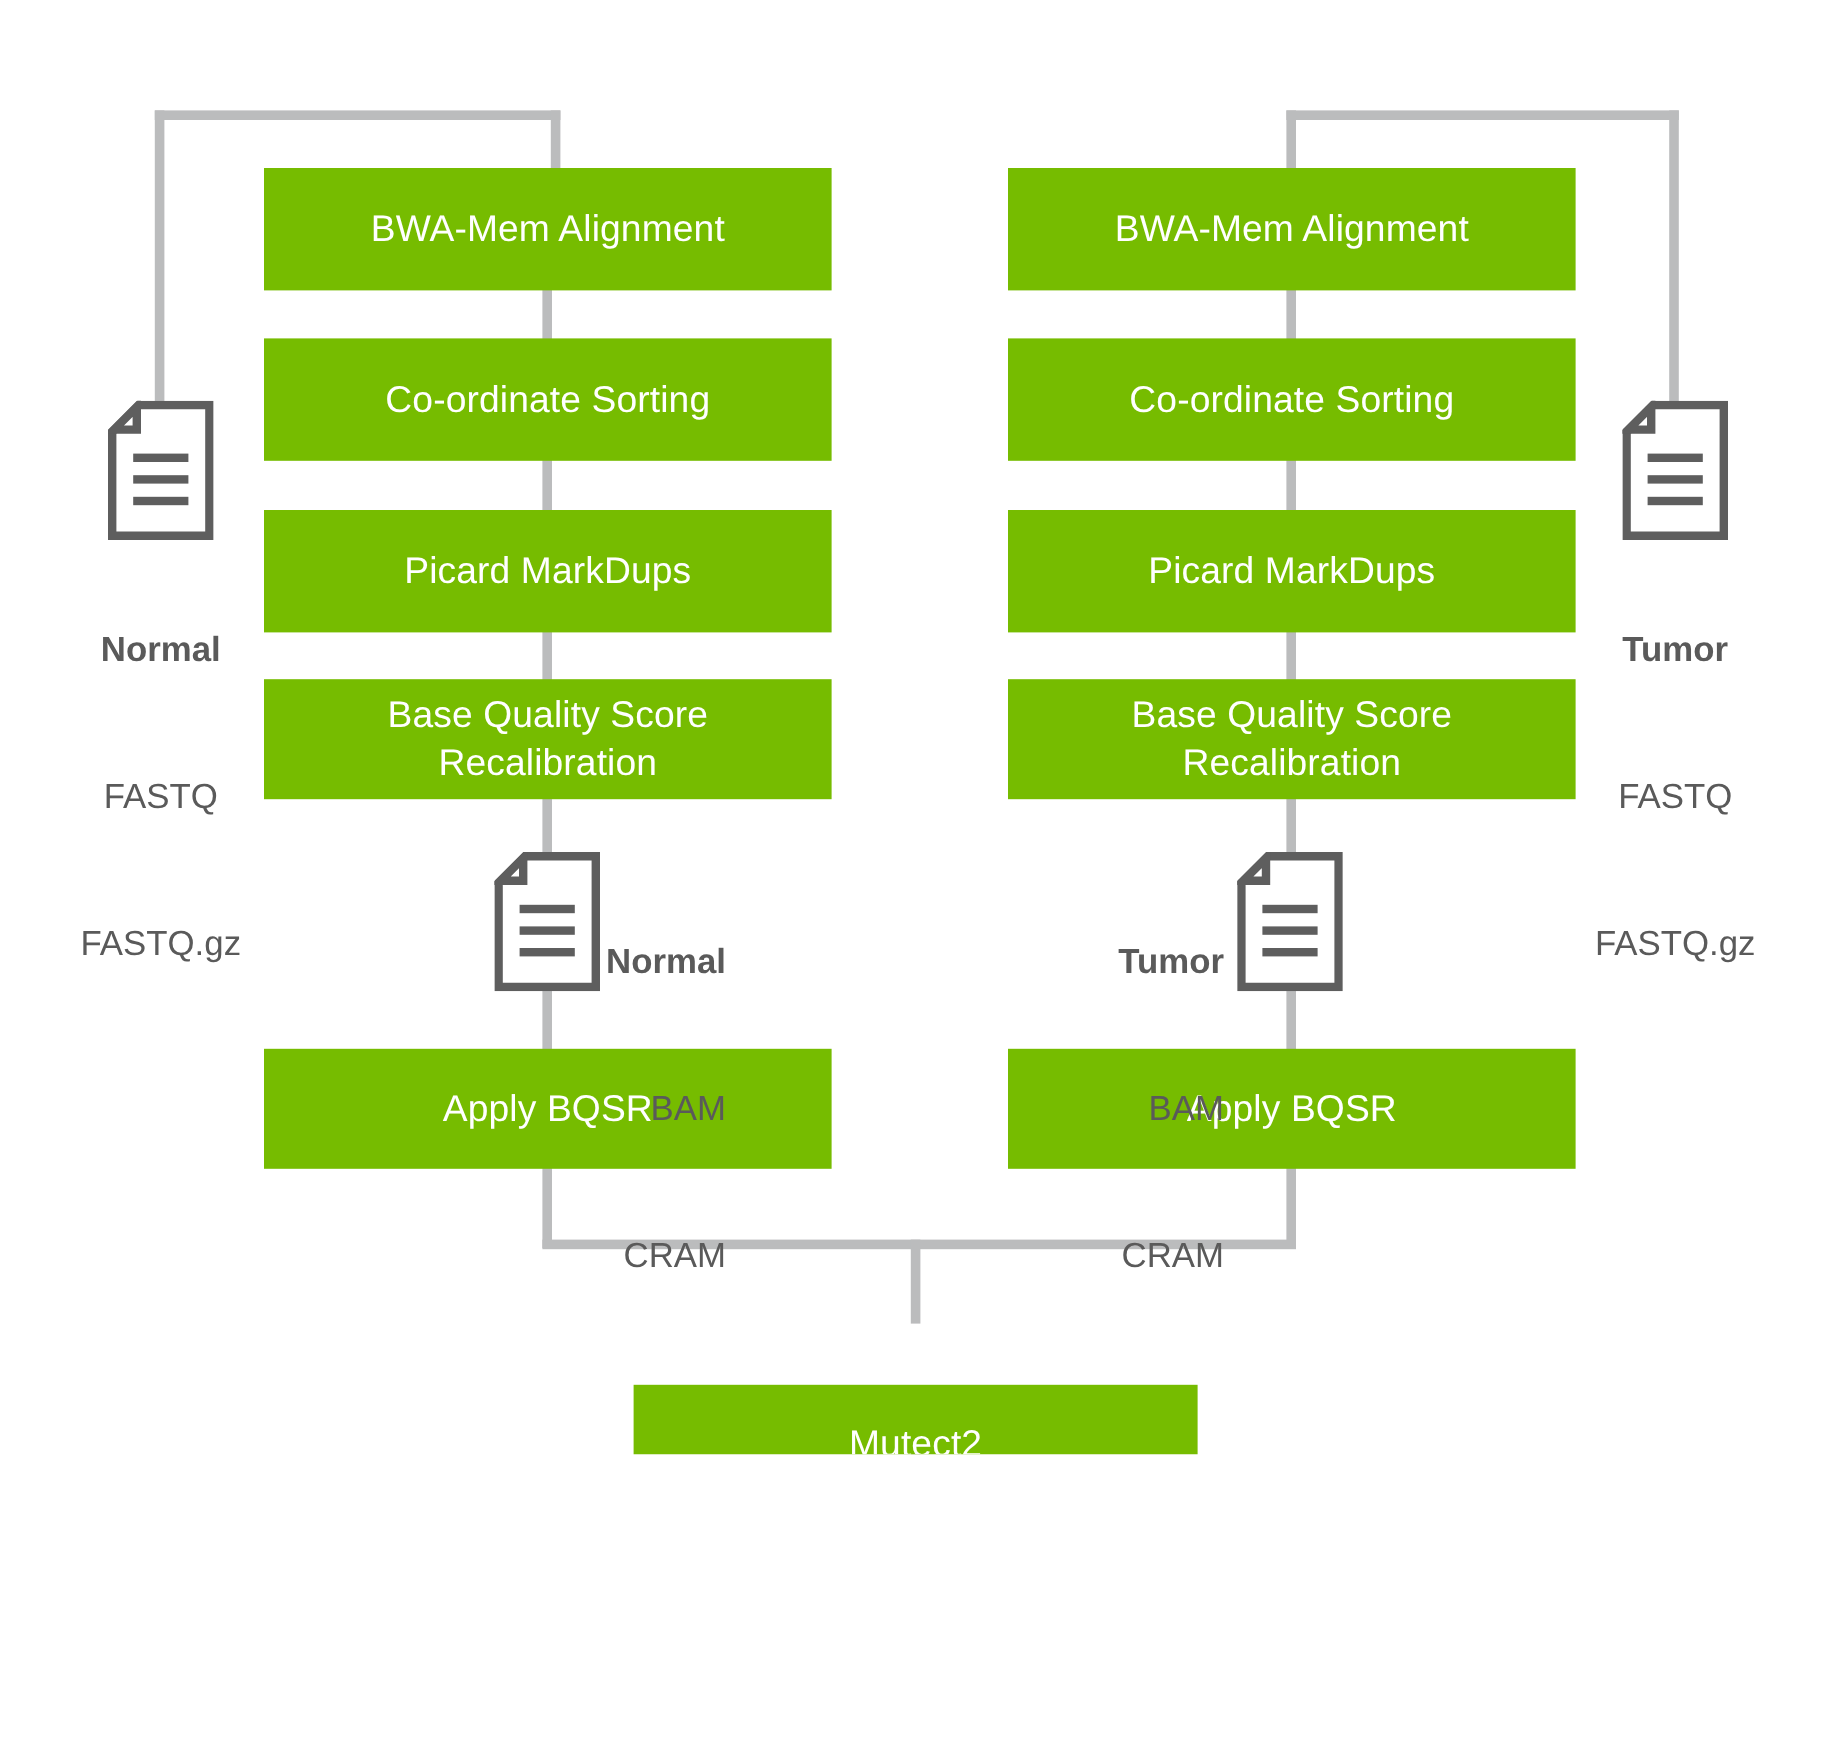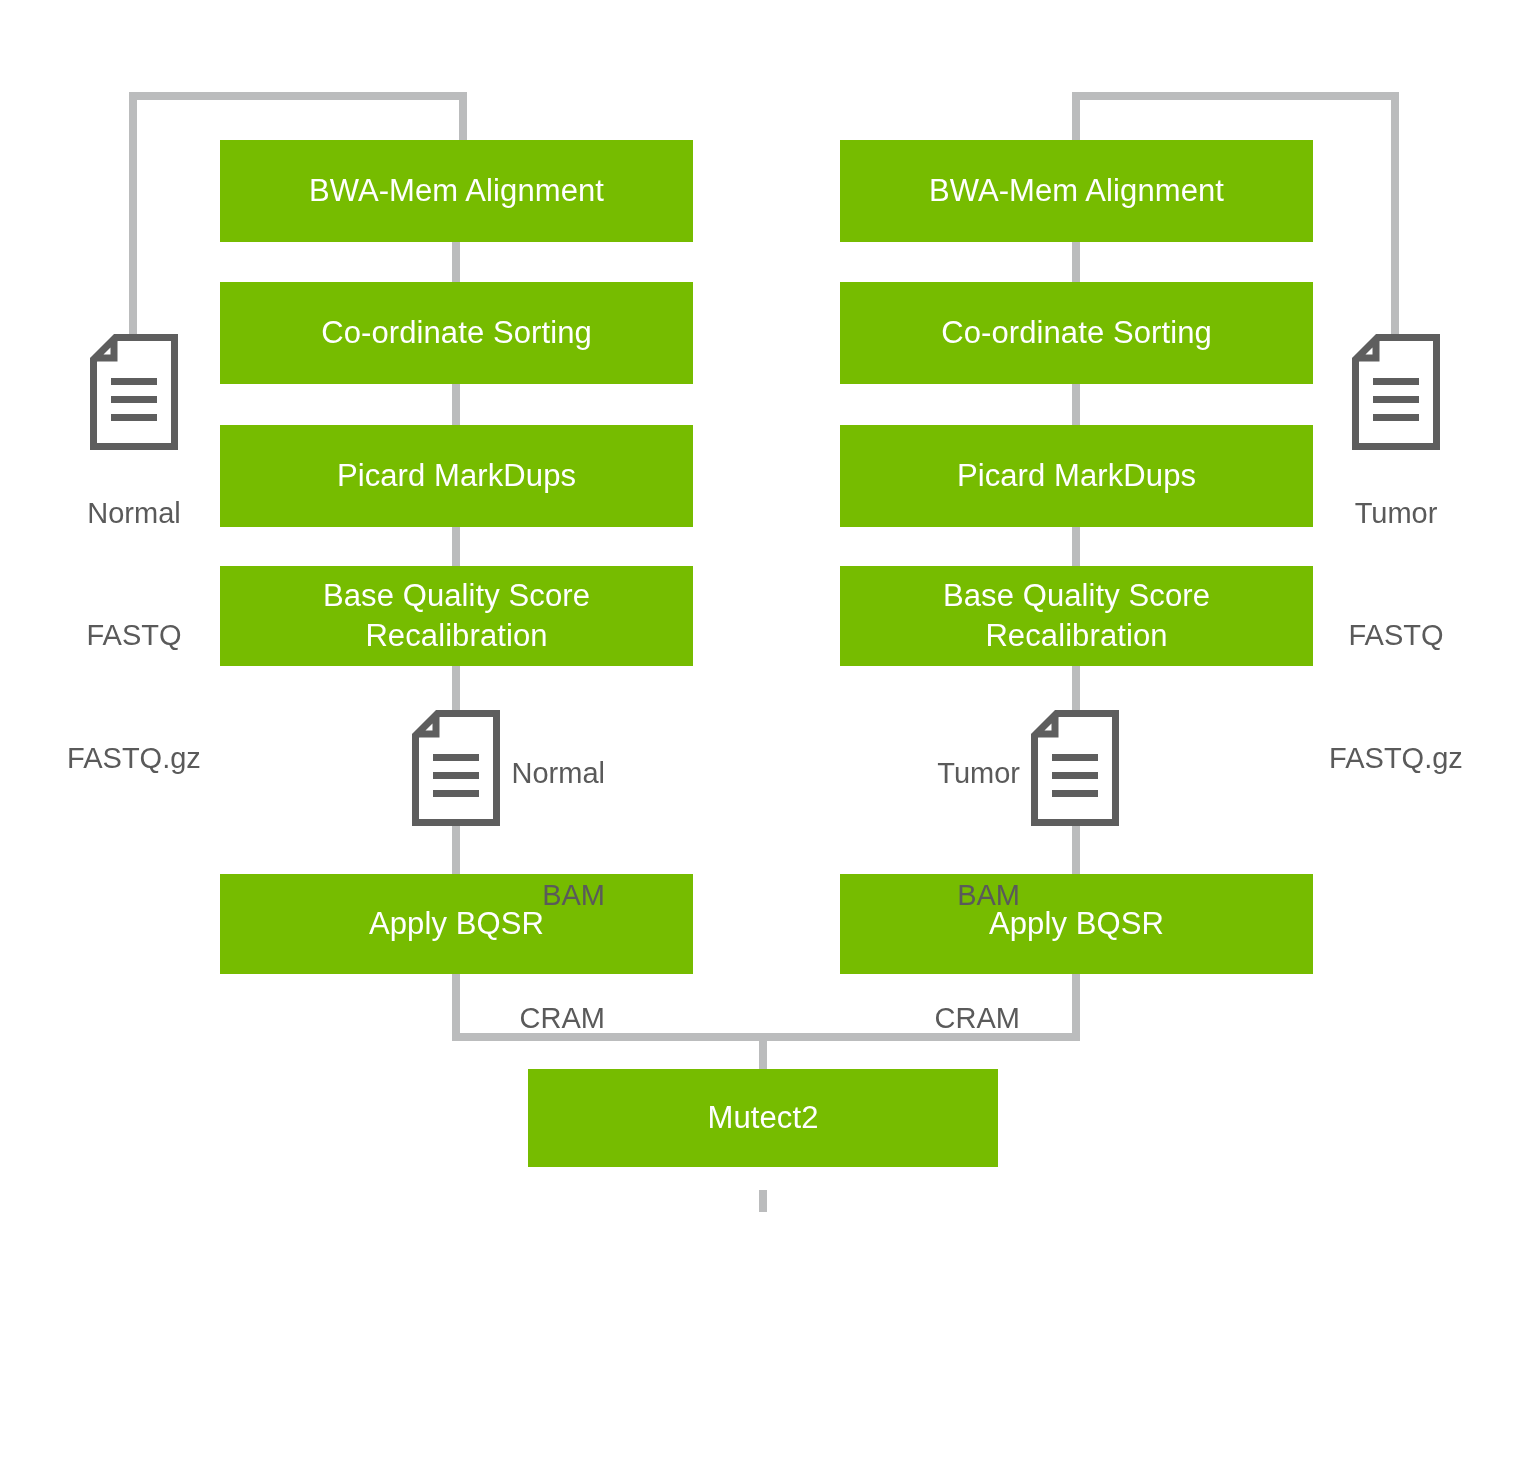--- a/index.html
+++ b/index.html
@@ -55,21 +55,21 @@
   
   .lbl {
     position: absolute;
     color: #5a5a5a;
     font-size: 29px;
     line-height: 1.28;
     white-space: pre-line;
   }
   .lbl.center { text-align: center; }
   .lbl.right  { text-align: right; }
-  .lbl .strong { font-weight: 400; display: block; }
+  .lbl .strong { font-weight: 700; display: block; margin-top: 29px; }
   .lbl .reg { font-weight: 400; display: block; margin-top: 48px; }
 </style>
 </head>
 <body>
 
 <div id="canvas">
 
   <div class="line v" style="left:129px; top:92px; height:248px;"></div>
   <div class="line h" style="left:129px; top:92px; width:338px;"></div>
   <div class="line v" style="left:459px; top:92px; height:60px;"></div>
@@ -102,21 +102,21 @@
 
   <div class="proc" style="left:840px; top:282px; width:473px; height:102px;">Co-ordinate Sorting</div>
 
   <div class="proc" style="left:840px; top:425px; width:473px; height:102px;">Picard MarkDups</div>
 
   <div class="proc" style="left:840px; top:566px; width:473px; height:100px;">Base Quality Score
 Recalibration</div>
 
   <div class="proc" style="left:840px; top:874px; width:473px; height:100px;">Apply BQSR</div>
 
-  <div class="proc" style="left:528px; top:1069px; width:470px; height:98px;">Mutect2</div>
+  <div class="proc" style="left:528px; top:1154px; width:470px; height:98px;">Mutect2</div>
 
   <div class="docicon" style="left:90px; top:334px;">
     <svg viewBox="0 0 88 116" xmlns="http://www.w3.org/2000/svg">
       <path d="M 26 3.5 L 84.5 3.5 L 84.5 112.5 L 3.5 112.5 L 3.5 26 Z" fill="#ffffff" stroke="#5e5e5e" stroke-width="7" stroke-linejoin="miter"></path>
       <path d="M 24 5 L 24 24 L 5 24 Z" fill="#ffffff" stroke="#5e5e5e" stroke-width="7" stroke-linejoin="miter"></path>
       <rect x="21" y="44" width="46" height="7" fill="#5e5e5e"></rect>
       <rect x="21" y="62" width="46" height="7" fill="#5e5e5e"></rect>
       <rect x="21" y="80" width="46" height="7" fill="#5e5e5e"></rect>
     </svg>
   </div>

